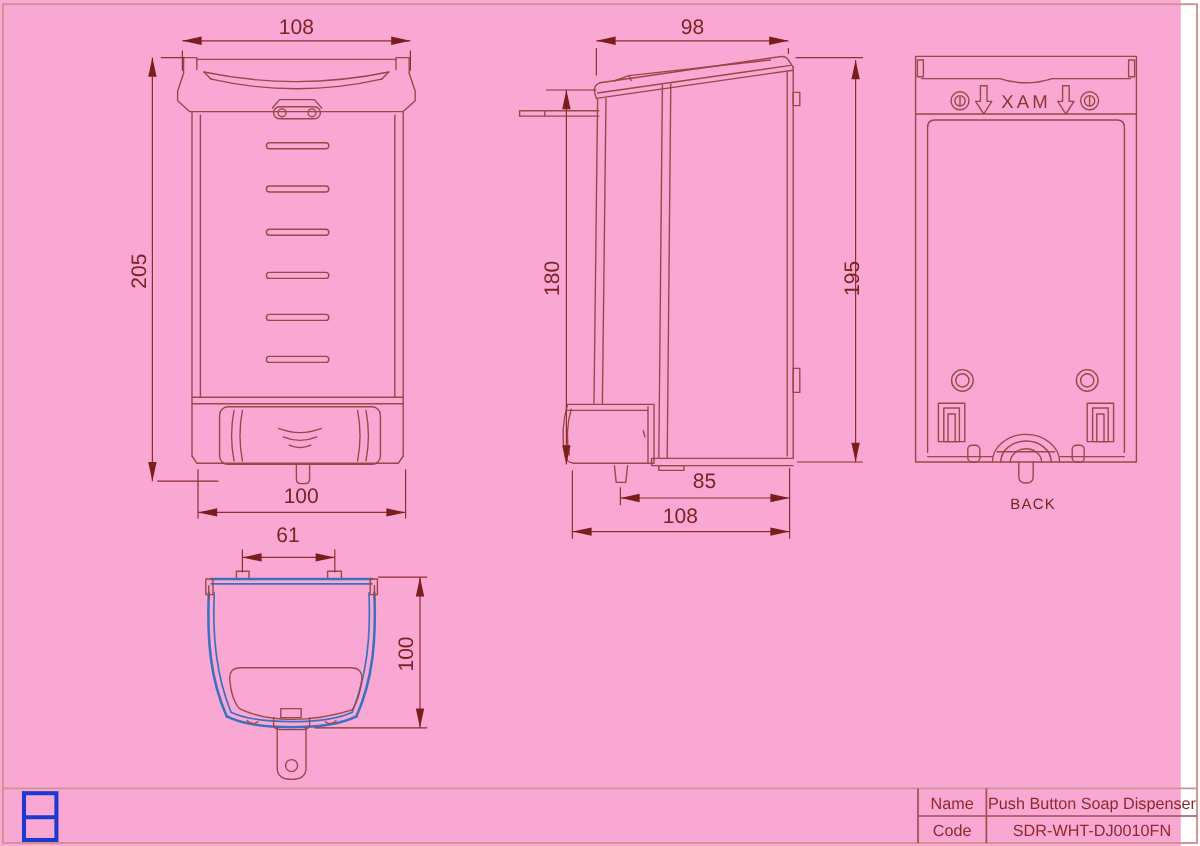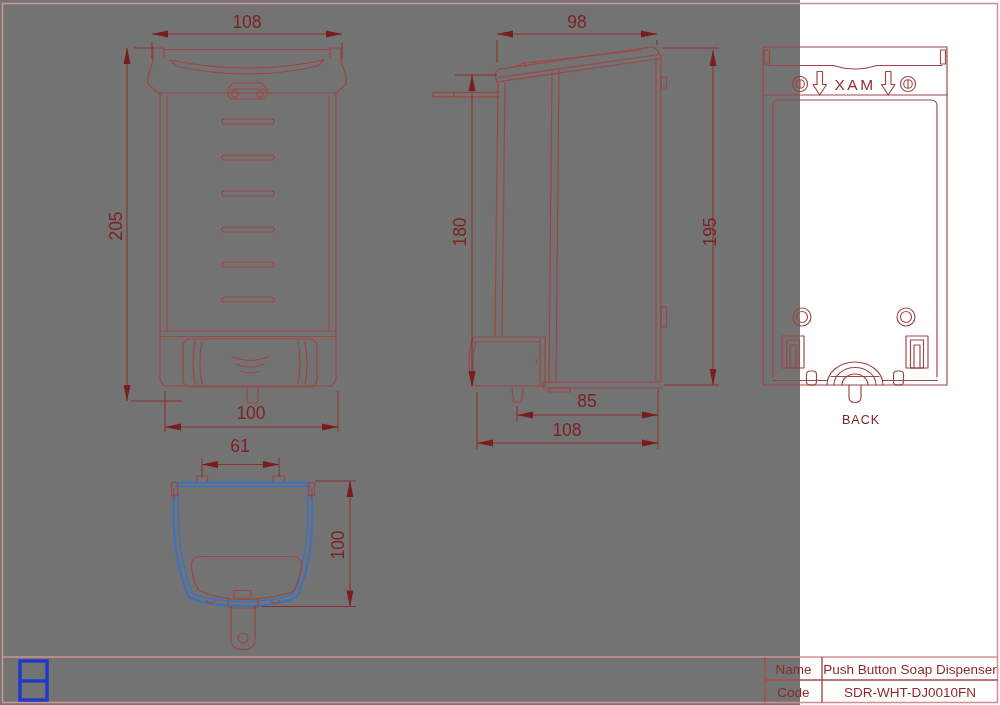--- a/index.html
+++ b/index.html
@@ -1,16 +1,16 @@
 <!DOCTYPE html>
 <html><head>
 <meta charset="utf-8">
 <style>
   html,body{margin:0;padding:0;background:#ffffff;width:1000px;height:705px;overflow:hidden;}
-  .page{position:relative;width:800px;height:705px;background:#737373;}
+  .page{position:relative;width:984px;height:705px;background:#f9a8d4;}
   svg{display:block;}
   .ln  {fill:none;stroke:#9c4646;stroke-width:1.15;stroke-linecap:round;stroke-linejoin:round;}
   .dim {fill:none;stroke:#8d2f2f;stroke-width:1;}
   .arr {fill:#7a1d1d;stroke:none;}
   .bl  {fill:none;stroke:#3a72c0;stroke-width:2.1;stroke-linecap:round;stroke-linejoin:round;}
   .bl2 {stroke-width:1.4;}
   .dtx {fill:#7c2222;font-family:"Liberation Sans","DejaVu Sans",sans-serif;font-size:17.5px;}
   .stx {fill:#7c2222;font-family:"Liberation Sans","DejaVu Sans",sans-serif;font-size:12.5px;letter-spacing:1px;}
   .mtx {fill:#8d3232;font-family:"Liberation Sans","DejaVu Sans",sans-serif;font-size:15.5px;letter-spacing:2.5px;}
   .tbl {fill:none;stroke:#a54c4c;stroke-width:1.4;}

